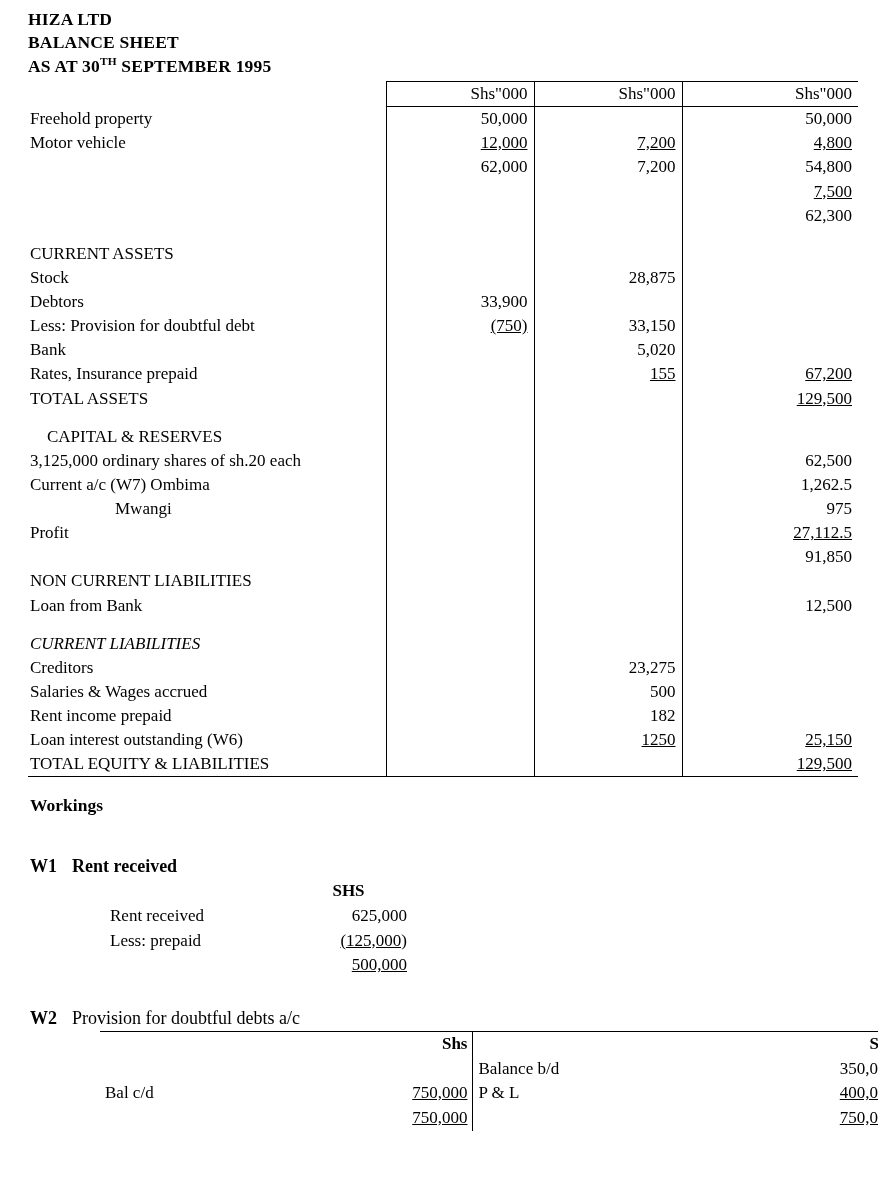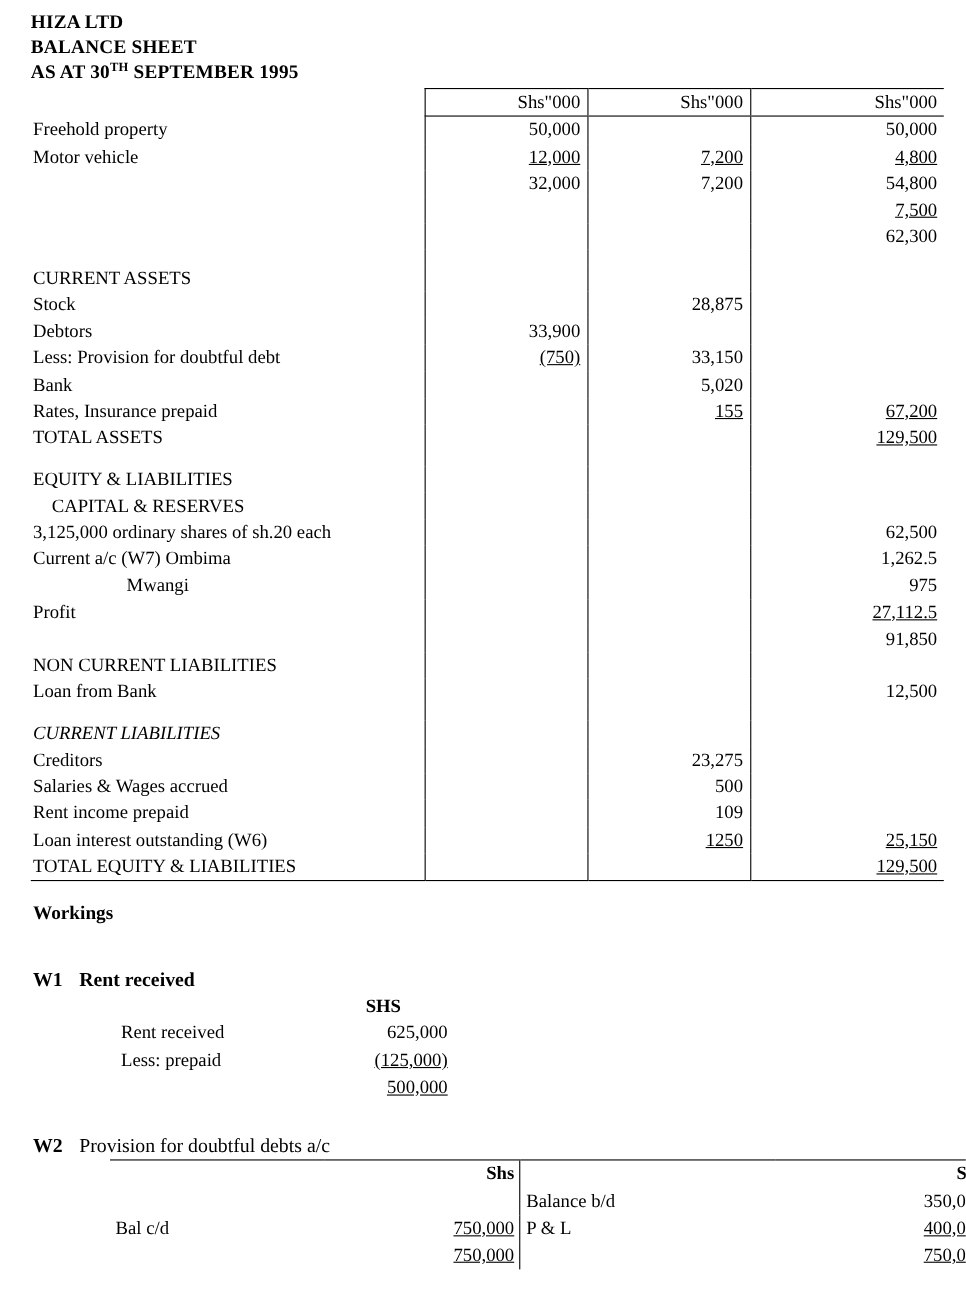--- a/index.html
+++ b/index.html
@@ -159,21 +159,21 @@
           <td class="num vl-left">50,000</td>
         </tr>
         <tr>
           <td class="label" style="white-space: pre;">Motor vehicle</td>
           <td class="num vl-left"><span class="u1">12,000</span></td>
           <td class="num vl-left"><span class="u1">7,200</span></td>
           <td class="num vl-left"><span class="u1">4,800</span></td>
         </tr>
         <tr>
           <td class="label" style="white-space: pre;"></td>
-          <td class="num vl-left">32,000</td>
+          <td class="num vl-left">62,000</td>
           <td class="num vl-left">7,200</td>
           <td class="num vl-left">54,800</td>
         </tr>
         <tr>
           <td class="label" style="white-space: pre;"></td>
           <td class="num vl-left"></td>
           <td class="num vl-left"></td>
           <td class="num vl-left"><span class="u1">7,500</span></td>
         </tr>
         <tr>
@@ -230,26 +230,20 @@
           <td class="num vl-left"></td>
           <td class="num vl-left"><span class="u1">129,500</span></td>
         </tr>
         <tr>
           <td class="label" style="height: 14px; white-space: pre;"></td>
           <td class="num vl-left" style="height: 14px;"></td>
           <td class="num vl-left" style="height: 14px;"></td>
           <td class="num vl-left" style="height: 14px;"></td>
         </tr>
         <tr>
-          <td class="label bold" style="white-space: pre;">EQUITY &amp; LIABILITIES</td>
-          <td class="num vl-left"></td>
-          <td class="num vl-left"></td>
-          <td class="num vl-left"></td>
-        </tr>
-        <tr>
           <td class="label bold" style="white-space: pre;">    CAPITAL &amp; RESERVES</td>
           <td class="num vl-left"></td>
           <td class="num vl-left"></td>
           <td class="num vl-left"></td>
         </tr>
         <tr>
           <td class="label" style="white-space: pre;">3,125,000 ordinary shares of sh.20 each</td>
           <td class="num vl-left"></td>
           <td class="num vl-left"></td>
           <td class="num vl-left">62,500</td>
@@ -310,21 +304,21 @@
         </tr>
         <tr>
           <td class="label" style="white-space: pre;">Salaries &amp; Wages accrued</td>
           <td class="num vl-left"></td>
           <td class="num vl-left">500</td>
           <td class="num vl-left"></td>
         </tr>
         <tr>
           <td class="label" style="white-space: pre;">Rent income prepaid</td>
           <td class="num vl-left"></td>
-          <td class="num vl-left">109</td>
+          <td class="num vl-left">182</td>
           <td class="num vl-left"></td>
         </tr>
         <tr>
           <td class="label" style="white-space: pre;">Loan interest outstanding (W6)</td>
           <td class="num vl-left"></td>
           <td class="num vl-left"><span class="u1">1250</span></td>
           <td class="num vl-left"><span class="u1">25,150</span></td>
         </tr>
         <tr class="lastrow">
           <td class="label" style="white-space: pre;">TOTAL EQUITY &amp; LIABILITIES</td>

